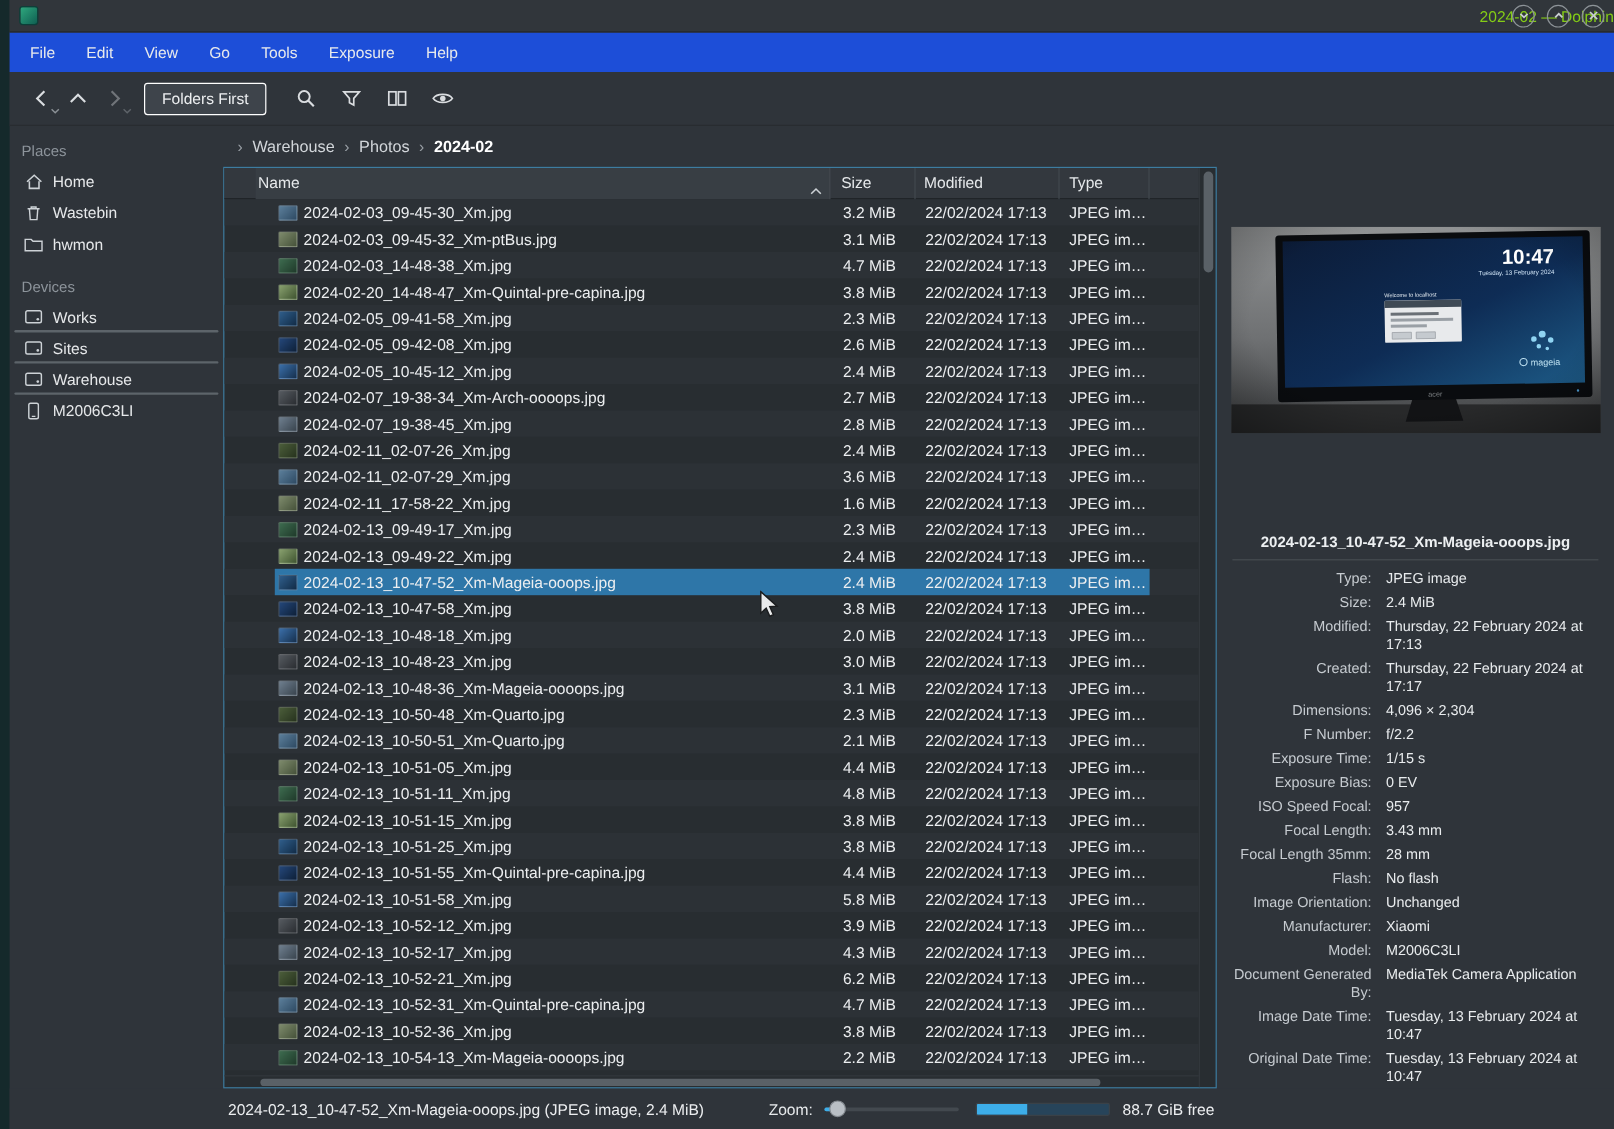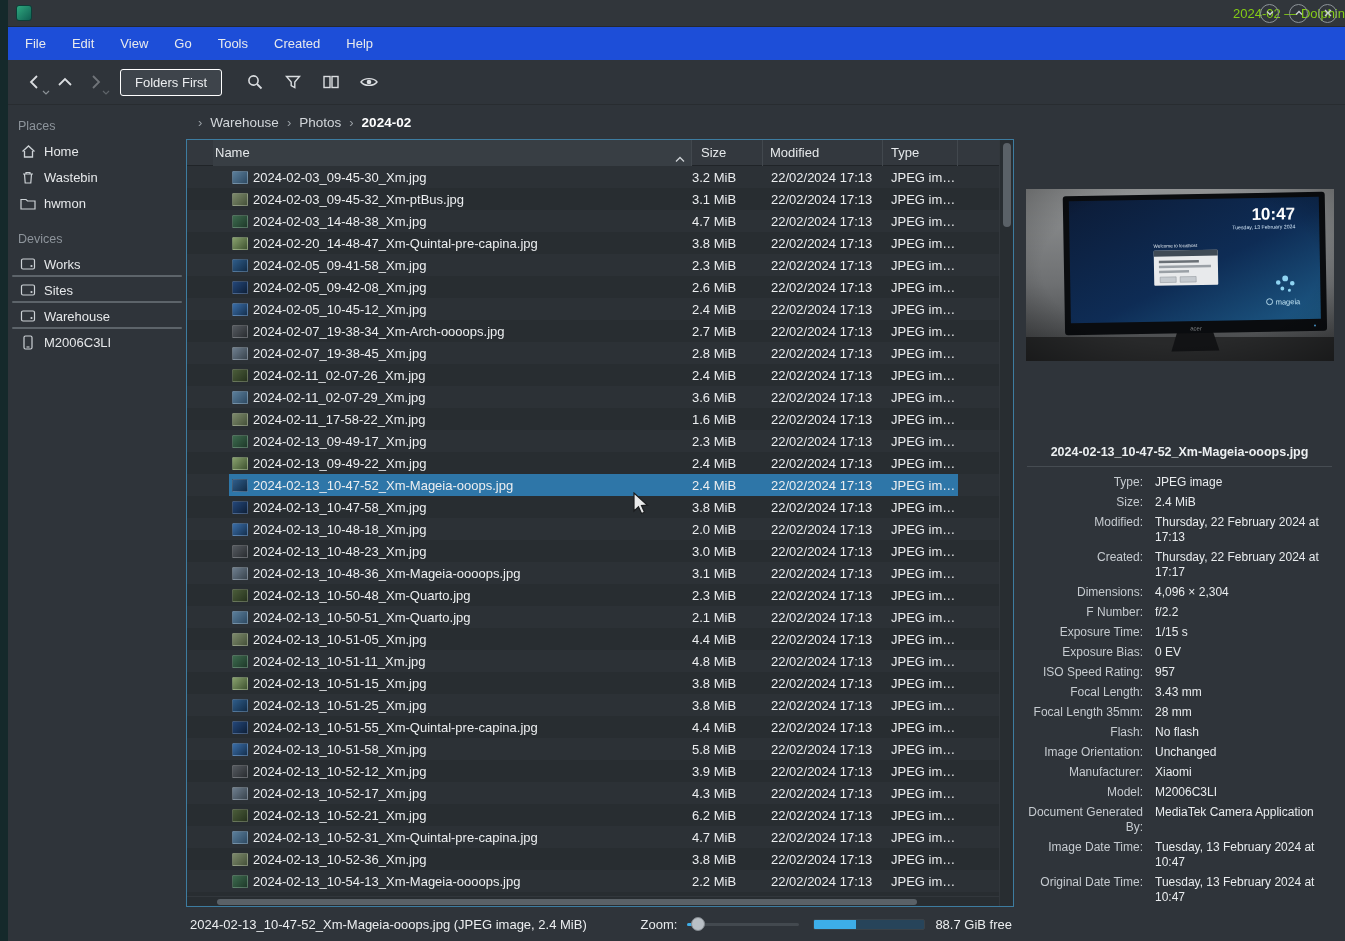--- a/index.html
+++ b/index.html
@@ -70,21 +70,21 @@
 
   .rows { flex:1; overflow:hidden; }
   .row { height:22px; display:flex; align-items:center; font-size:13px; }
   .row:nth-child(odd) { background:#2c3136; }
   .indent { width:42px; flex:none; }
   .rowline { display:flex; align-items:center; width:729px; height:22px; flex:none; }
   .row.selected .rowline { background:#2e76a8; }
   .thumb { width:16px; height:13px; margin:0 3px; border:1px solid rgba(255,255,255,.18);
            border-radius:1px; flex:none; }
   .c-name { width:441px; white-space:nowrap; overflow:hidden; padding-left:2px; }
-  .c-size { width:71px; text-align:left; padding-right:6px; white-space:nowrap; }
+  .c-size { width:71px; text-align:center; padding-right:6px; white-space:nowrap; }
   .c-mod  { width:120px; padding-left:8px; white-space:nowrap; }
   .c-type { width:75px; padding-left:8px; white-space:nowrap; overflow:hidden; }
 
   .vscroll { width:14px; flex:none; border-left:1px solid #32373c; position:relative; }
   .vthumb { position:absolute; left:3px; top:3px; width:8px; height:84px; border-radius:4px; background:#5a6167; }
   .hscroll { height:10px; flex:none; position:relative; border-top:1px solid #32373c; }
   .hthumb { position:absolute; left:30px; top:2px; width:700px; height:6px; border-radius:3px; background:#5a6167; }
 
   
   .infopanel { flex:1; padding:50px 11px 0 11px; overflow:hidden; }
@@ -142,21 +142,21 @@
       </span>
     </span>
   </div>
 
   <div class="menubar">
     <span class="menu-item">File</span>
     <span class="menu-item">Edit</span>
     <span class="menu-item">View</span>
     <span class="menu-item">Go</span>
     <span class="menu-item">Tools</span>
-    <span class="menu-item">Created</span>
+    <span class="menu-item">Exposure</span>
     <span class="menu-item">Help</span>
   </div>
 
   <div class="toolbar">
     <span class="tool-btn">
       <svg width="18" height="18" viewBox="0 0 18 18">
           <polyline points="11,3 5,9 11,15" fill="none" stroke="#dadde0" stroke-width="1.8"></polyline>
         </svg>
       <svg class="mini-chevron" width="8" height="5" viewBox="0 0 8 5">
           <polyline points="1,1 4,4 7,1" fill="none" stroke="#aab0b5" stroke-width="1.2"></polyline>
@@ -720,21 +720,21 @@
               </div>
               <div class="ifield">
                 <span class="ilabel">Exposure Time:</span>
                 <span class="ivalue">1/15 s</span>
               </div>
               <div class="ifield">
                 <span class="ilabel">Exposure Bias:</span>
                 <span class="ivalue">0 EV</span>
               </div>
               <div class="ifield">
-                <span class="ilabel">ISO Speed Rating:</span>
+                <span class="ilabel">ISO Speed Focal:</span>
                 <span class="ivalue">957</span>
               </div>
               <div class="ifield">
                 <span class="ilabel">Focal Length:</span>
                 <span class="ivalue">3.43 mm</span>
               </div>
               <div class="ifield">
                 <span class="ilabel">Focal Length 35mm:</span>
                 <span class="ivalue">28 mm</span>
               </div>

